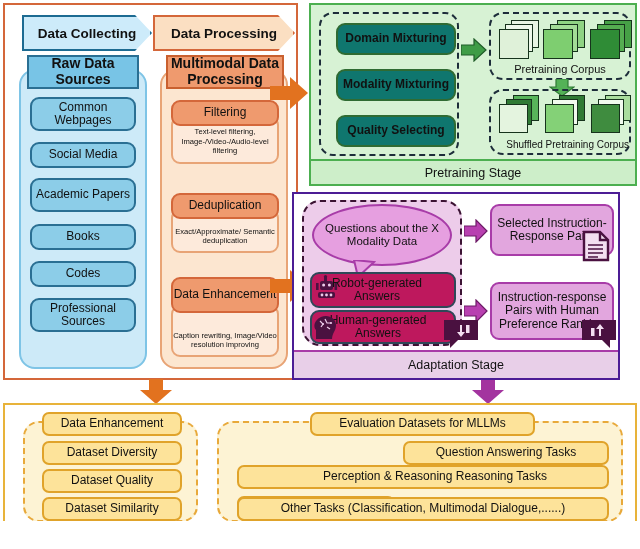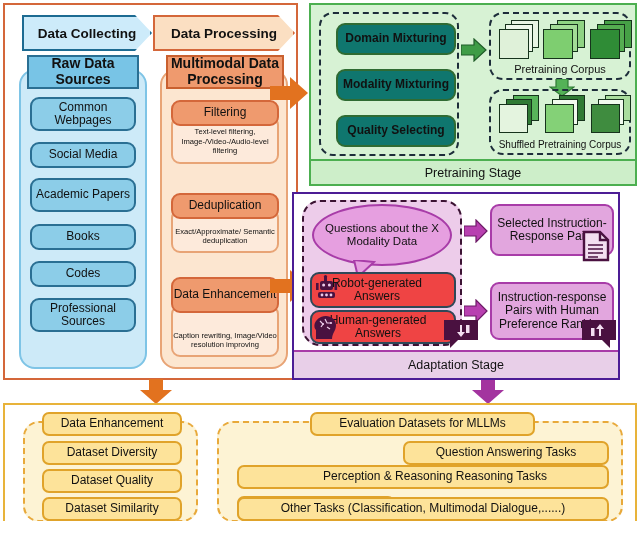--- a/index.html
+++ b/index.html
@@ -34,21 +34,21 @@
   .g-inner{background:#d7f2d4;}
   .g-dash{border:2px dashed #1d2d3a;border-radius:14px;}
   .gbox{background:#0f766e;border:2px solid #2f6b33;border-radius:9px;font-size:12px;font-weight:600;margin-left:7px;}
   .g-foot{background:#cdeec9;border-top:2px solid #4caf50;font-size:12.5px;}
 
   .card{position:absolute;border:1.6px solid #16331c;}
 
   
   .panel-p{left:292px;top:192px;width:328px;height:188px;border:2px solid #4c1d95;background:#fff;}
   .p-dash{border:2px dashed #3b1233;border-radius:18px;background:#edccea;}
-  .pbox{background:#ef4444;border:2px solid #2f4858;border-radius:9px;font-size:12px;align-items:center;}
+  .pbox{background:#be185d;border:2px solid #2f4858;border-radius:9px;font-size:12px;align-items:center;}
   .pbox2{background:#e2a6de;border:2px solid #a83ca8;border-radius:9px;font-size:12px;}
   .p-foot{background:#e8cfe8;border-top:2px solid #a83ca8;font-size:12.5px;}
 
   .bubble{background:#e69fe0;border:2px solid #a83ca8;border-radius:50%;font-size:11.5px;line-height:1.16;}
 
   
   .panel-y{left:3px;top:403px;width:634px;height:143px;border:2px solid #e8b33a;background:#fff;}
   .y-dash{border:2px dashed #e8a93a;border-radius:16px;background:#fdf3d4;}
   .ybox{background:#fde39a;border:2px solid #e0a32a;border-radius:7px;font-size:12px;}
   .y-foot{background:#fdf6dd;border-top:2px solid #e8b33a;font-size:12.5px;}
@@ -170,21 +170,21 @@
         <i class="card" style="left:7px;top:4px;width:26px;height:26px;background:#55ad51;"></i>
         <i class="card" style="left:0;top:9px;width:28px;height:28px;background:#2f8c36;"></i>
       </div>
     </div>
 
     <svg class="abs" style="left:238px;top:74px;width:26px;height:18px;" viewBox="0 0 26 18">
       <path d="M7 0 H19 V8 H25 L13 17 L1 8 H7 Z" fill="#54b257" stroke="#2f7a34" stroke-width="1.2"></path>
     </svg>
 
     <div class="abs g-dash" style="left:178px;top:84px;width:142px;height:66px;">
-      <div style="position:absolute;left:0;right:0;bottom:3px;text-align:center;font-size:10px;">
+      <div style="position:absolute;left:0;right:0;bottom:3px;text-align:right;font-size:10px;">
         <span>Shuffled Pretraining Corpus</span>
       </div>
       <div class="abs" style="left:8px;top:4px;width:44px;height:38px;">
         <i class="card" style="left:14px;top:0;width:24px;height:24px;background:#57b45a;"></i>
         <i class="card" style="left:7px;top:4px;width:24px;height:24px;background:#2f7a34;"></i>
         <i class="card" style="left:0;top:9px;width:27px;height:27px;background:#e4f4df;"></i>
       </div>
       <div class="abs" style="left:54px;top:4px;width:44px;height:38px;">
         <i class="card" style="left:14px;top:0;width:24px;height:24px;background:#2f7a34;"></i>
         <i class="card" style="left:7px;top:4px;width:24px;height:24px;background:#f1faee;"></i>

